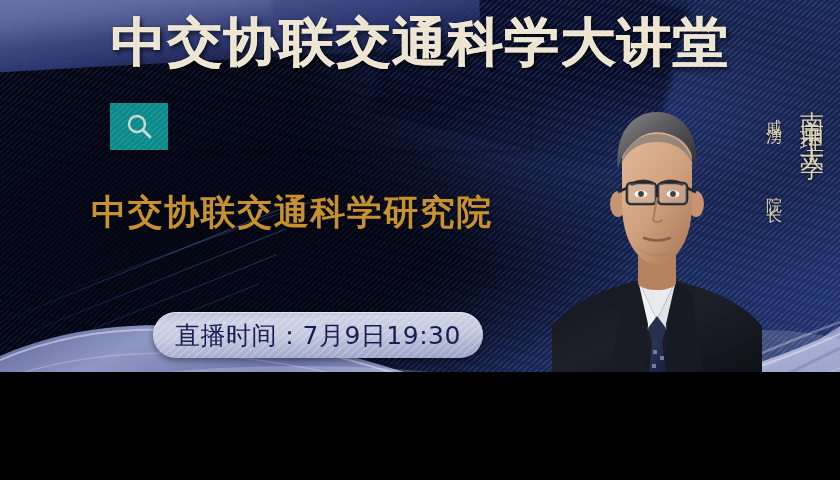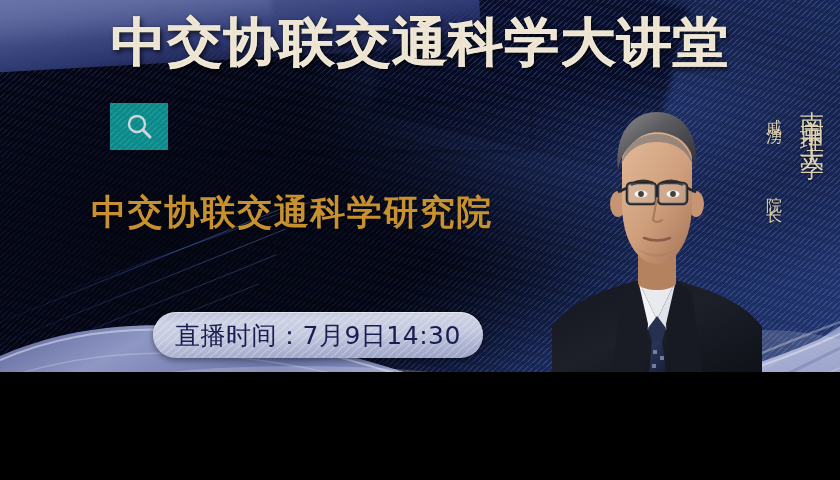--- a/index.html
+++ b/index.html
@@ -443,20 +443,20 @@
         <line x1="19" y1="18" x2="26" y2="25" stroke="#cfd6d8" stroke-width="3" stroke-linecap="round"></line>
       </svg>
     </div>
   </div>
 
   <div class="lecture-title">
     <span>中交协联交通科学研究院</span>
   </div>
 
   <div class="time-pill">
-    <span class="time-text">直播时间：7月9日14:30</span>
+    <span class="time-text">直播时间：7月9日19:30</span>
   </div>
 
   <div class="v-org">南京理工大学</div>
   <div class="v-name">戚湧  院长</div>
 
 
 </div>
 
 </body></html>

